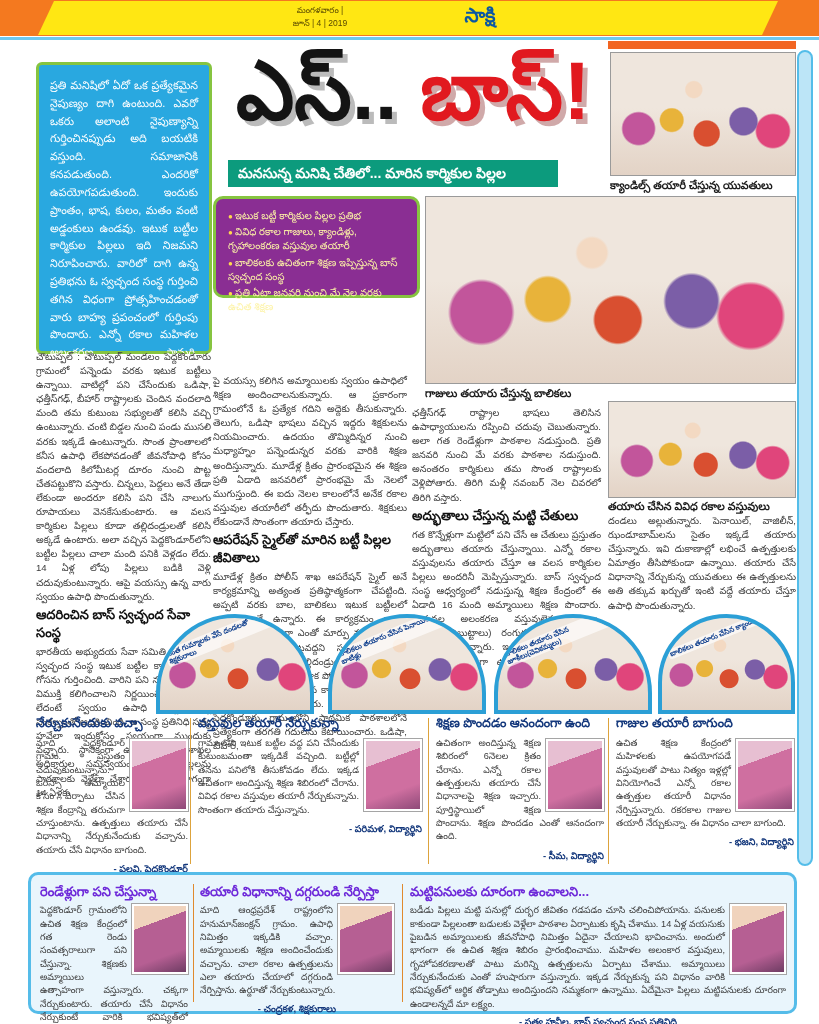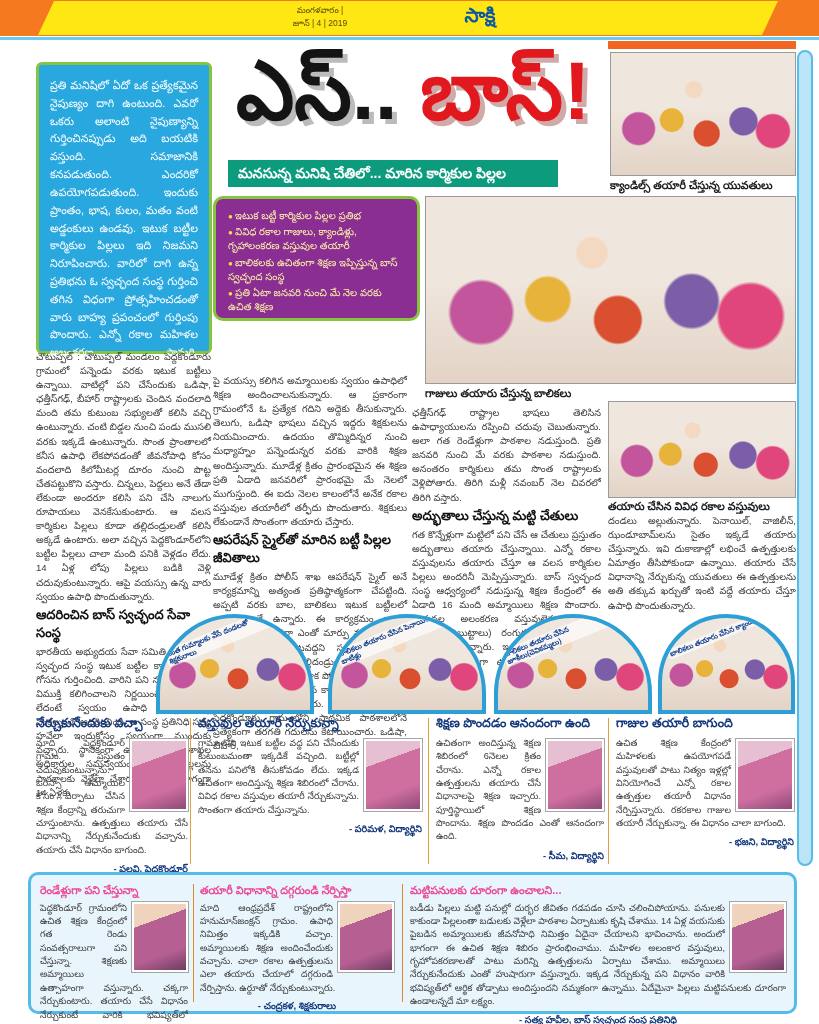--- a/index.html
+++ b/index.html
@@ -26,21 +26,21 @@
   .intro-box p { color:#ffffff; font-size:11px; line-height:1.62; text-align:justify; }
 
   
   .headline { position:absolute; left:236px; top:44px; width:430px; height:112px; white-space:nowrap; }
   .hl-black { font-size:82px; font-weight:bold; color:#141414; text-shadow:5px 5px 0 rgba(60,60,60,.35); }
   .hl-red { font-size:82px; font-weight:bold; color:#e1191f; text-shadow:5px 5px 0 rgba(120,10,10,.35); }
   .strap { position:absolute; left:228px; top:160px; width:330px; height:27px; background:#0c9b7d;
            color:#fff; font-weight:bold; font-size:14px; line-height:27px; padding-left:10px; }
 
   
-  .bullet-box { position:absolute; left:213px; top:196px; width:207px; height:125px; background:#8a2e93;
+  .bullet-box { position:absolute; left:213px; top:196px; width:207px; height:102px; background:#8a2e93;
                 border:3px solid #86c440; border-radius:10px; padding:10px 10px 8px 12px; }
   .bullet-box li { list-style:none; color:#fdf3a6; font-size:10px; line-height:1.42; margin-bottom:2px; }
   .bullet-box li::before { content:"● "; color:#ffd84d; font-size:8px; }
 
   
   .photo { background:
       radial-gradient(circle at 15% 62%, #c2559b 0 9%, transparent 10%),
       radial-gradient(circle at 33% 55%, #e8b33a 0 8%, transparent 9%),
       radial-gradient(circle at 52% 66%, #d94f30 0 10%, transparent 11%),
       radial-gradient(circle at 72% 56%, #7b5ea7 0 9%, transparent 10%),
@@ -92,21 +92,21 @@
 
   
   .bottom-panel { position:absolute; left:28px; top:872px; width:769px; height:142px;
                   background:#e9f5fc; border:3px solid #55bce9; border-radius:10px; }
   .b-sec { position:absolute; top:884px; }
   .b1 { left:40px;  width:148px; }
   .b2 { left:200px; width:194px; }
   .b3 { left:410px; width:376px; }
   .b-div { position:absolute; top:884px; width:1px; height:118px; background:#e08a2e; }
   .bd1 { left:193px; } .bd2 { left:402px; }
-  .b-head { font-size:11px; font-weight:bold; color:#ec4899; margin-bottom:4px; line-height:1.25; }
+  .b-head { font-size:13px; font-weight:bold; color:#6d28d9; margin-bottom:4px; line-height:1.25; }
   .b-text { font-size:9.2px; line-height:1.45; color:#3b3b3b; text-align:justify; }
   .b-by { font-size:9.5px; font-weight:bold; color:#14387c; text-align:center; margin-top:5px; }
   .portrait-sm { float:right; width:56px; height:70px; margin:0 0 2px 5px;
               background:linear-gradient(160deg,#f0d3bd 0 28%,#b65f93 28% 72%,#6e3c63 100%);
               border:2px solid #fff; box-shadow:0 0 0 1px #a5a5a5; }
 </style>
 </head>
 <body>
 
 <div class="page">

